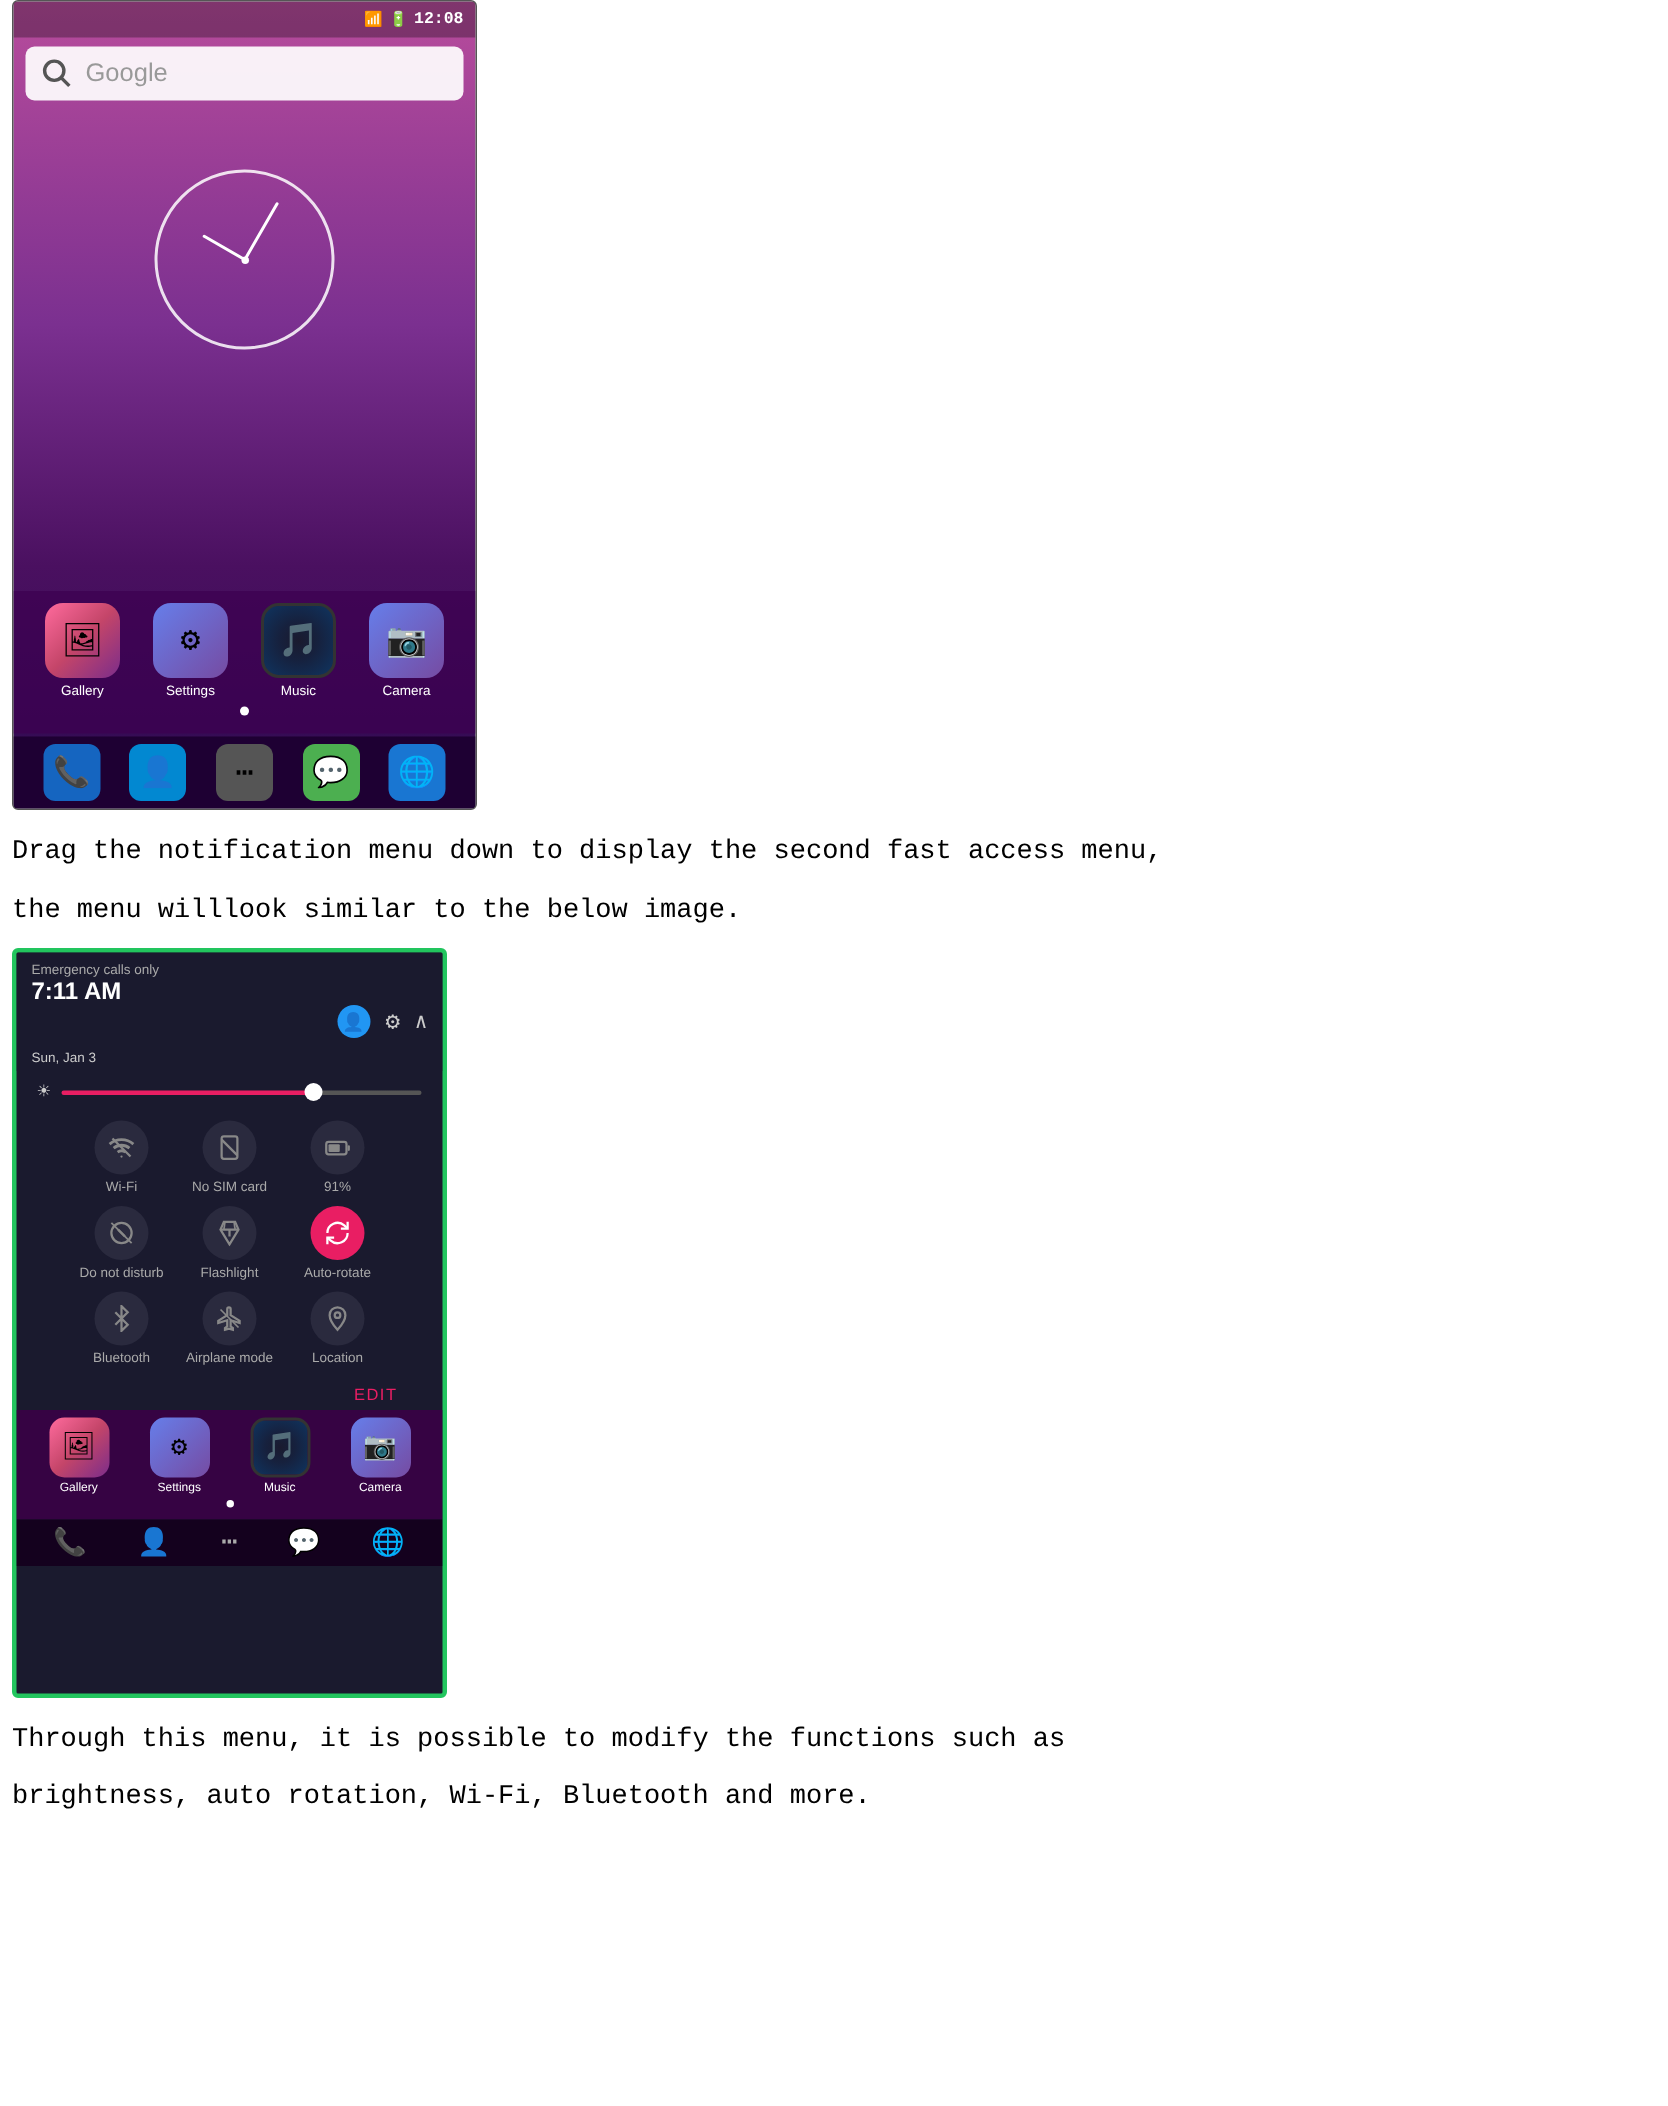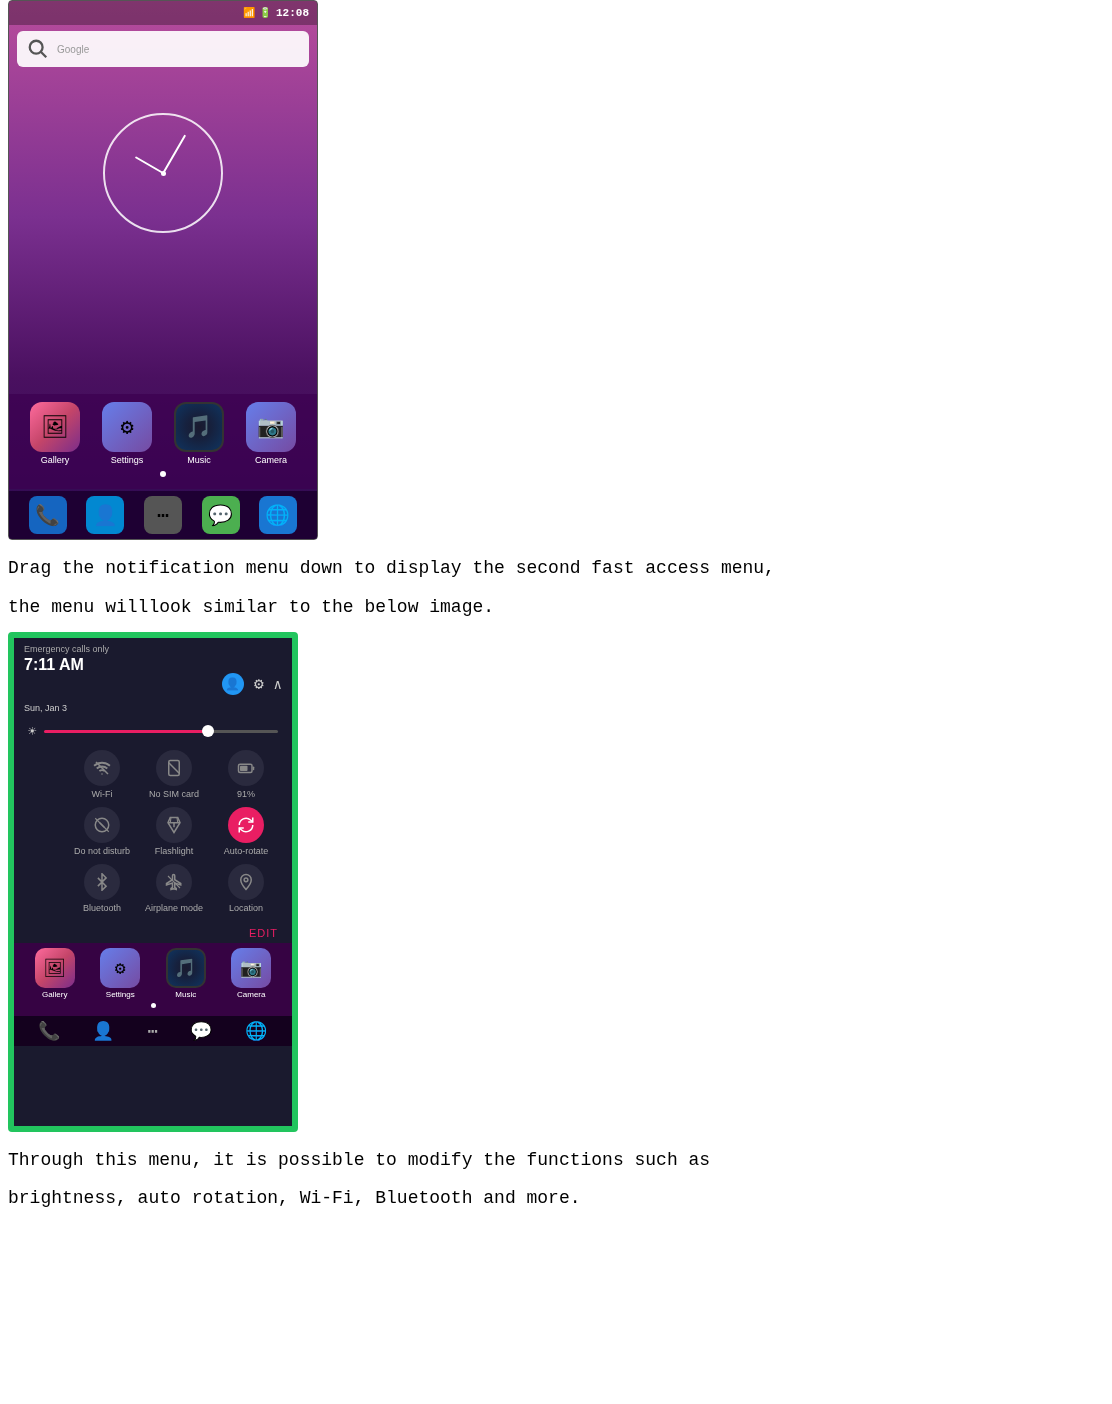--- a/index.html
+++ b/index.html
@@ -60,21 +60,21 @@
       align-items: center;
       padding: 0 10px;
       gap: 8px;
     }
     .search-icon-circle {
       width: 22px;
       height: 22px;
     }
     .search-text {
       color: #999;
-      font-size: 10px;
+      font-size: 17px;
       font-family: Arial, sans-serif;
     }
 
     
     .clock-area {
       display: flex;
       justify-content: center;
       align-items: center;
       height: 200px;
     }
@@ -192,21 +192,21 @@
       line-height: 1.6;
       margin: 10px 0;
       color: #000;
     }
 
     
     .phone-screenshot-2 {
       width: 290px;
       height: 500px;
       background: #1a1a2e;
-      border: 6px solid #22c55e;
+      border: 3px solid #22c55e;
       border-radius: 4px;
       overflow: hidden;
       position: relative;
       margin-bottom: 14px;
     }
 
     .notif-header {
       background: #1a1a2e;
       padding: 6px 10px 4px;
     }
@@ -290,21 +290,21 @@
       background: white;
       border-radius: 50%;
     }
 
     
     .quick-toggles {
       padding: 4px 10px;
     }
     .toggle-row {
       display: flex;
-      justify-content: flex-end;
+      justify-content: center;
       margin-bottom: 8px;
     }
     .toggle-item {
       display: flex;
       flex-direction: column;
       align-items: center;
       gap: 3px;
       width: 72px;
     }
     .toggle-icon-circle {
@@ -325,21 +325,21 @@
     .toggle-label {
       color: #aaa;
       font-size: 9px;
       font-family: Arial, sans-serif;
       text-align: center;
     }
 
     .edit-row {
       display: flex;
       justify-content: flex-end;
-      padding: 2px 14px 4px;
+      padding: 2px 30px 4px;
       align-items: center;
     }
     .edit-text {
       color: #e91e63;
       font-size: 11px;
       font-family: Arial, sans-serif;
       letter-spacing: 1px;
     }
 
     

